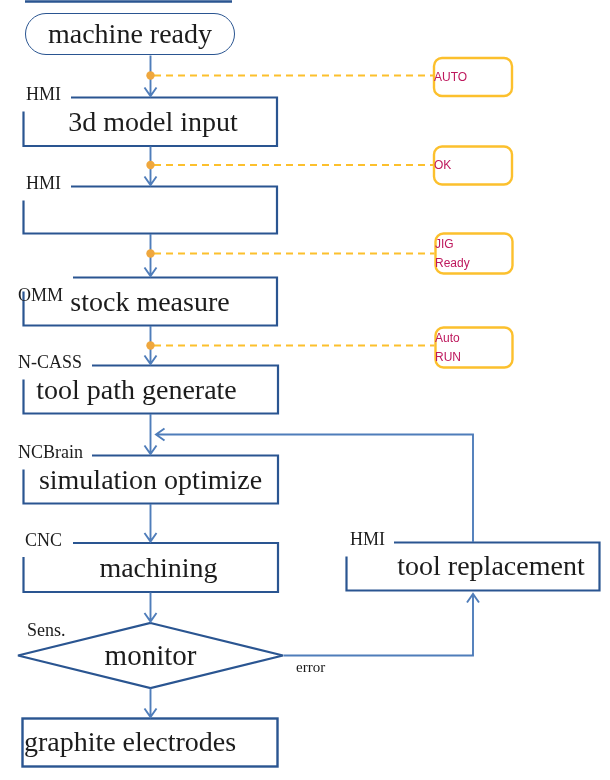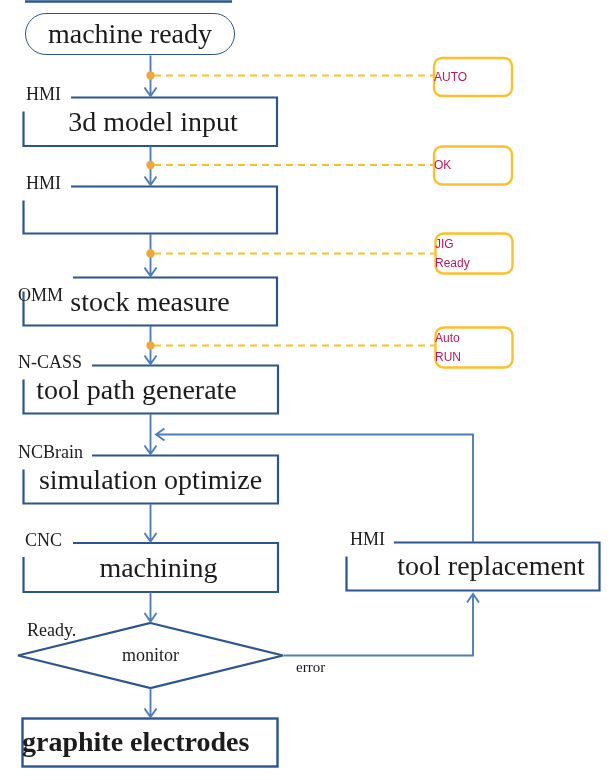--- a/index.html
+++ b/index.html
@@ -89,24 +89,24 @@
 
   <span class="tag" style="left:18px;top:352px;">N-CASS</span>
   <div class="txt node-label" style="left:23px;top:365px;width:227px;line-height:49px;">tool path generate</div>
 
   <span class="tag" style="left:18px;top:442px;">NCBrain</span>
   <div class="txt node-label" style="left:23px;top:455px;width:255px;line-height:49px;">simulation optimize</div>
 
   <span class="tag" style="left:25px;top:530px;">CNC</span>
   <div class="txt node-label" style="left:23px;top:543px;width:255px;line-height:49px;padding-left:8px;">machining</div>
 
-  <span class="tag" style="left:27px;top:620px;">Ready.</span>
-  <div class="txt node-label" style="left:50px;top:640px;width:201px;line-height:31px;font-size:18px;">monitor</div>
+  <span class="tag" style="left:27px;top:620px;">Sens.</span>
+  <div class="txt node-label" style="left:50px;top:640px;width:201px;line-height:31px;font-size:29px;">monitor</div>
 
-  <div class="txt node-label" style="left:22px;top:718px;width:216px;line-height:48px;font-weight:bold;">graphite electrodes</div>
+  <div class="txt node-label" style="left:22px;top:718px;width:216px;line-height:48px;">graphite electrodes</div>
 
   <span class="tag" style="left:350px;top:529px;">HMI</span>
   <div class="txt node-label" style="left:346px;top:542px;width:290px;line-height:48px;">tool replacement</div>
 
   <span class="edge-label" style="left:296px;top:659px;">error</span>
 
   <div class="signal-label" style="left:434px;top:58px;width:78px;line-height:38px;">AUTO</div>
   <div class="signal-label" style="left:434px;top:146px;width:88px;line-height:38px;">OK</div>
   <div class="signal-label" style="left:435px;top:235px;width:77px;">
     <span class="ln">JIG</span>

